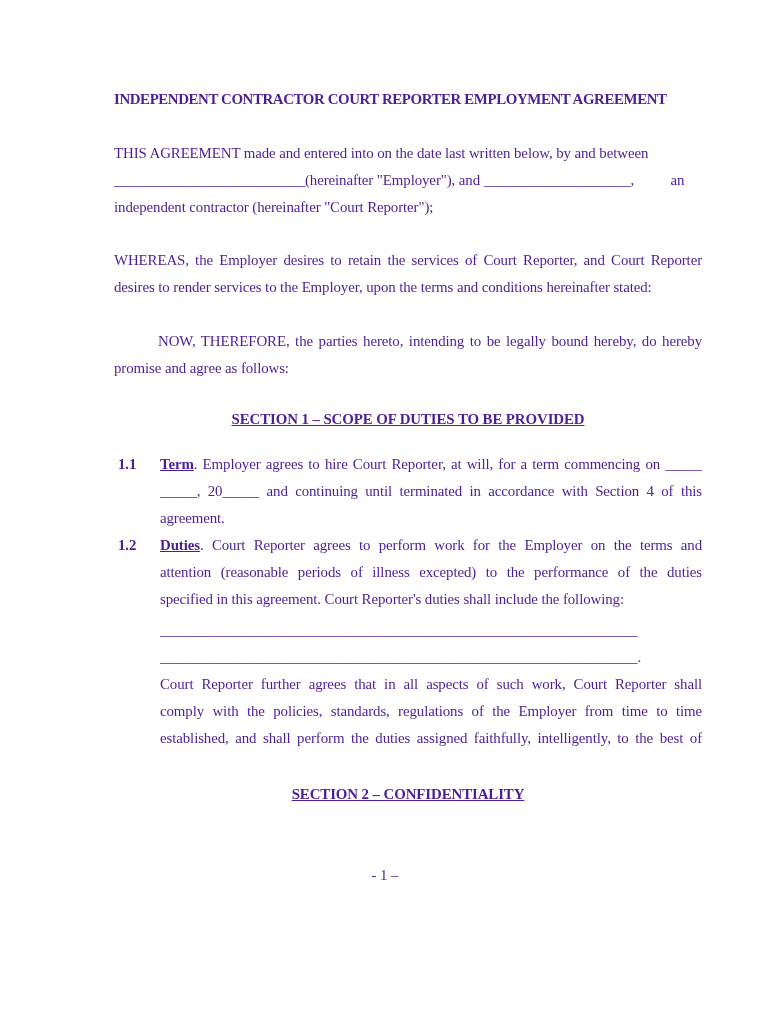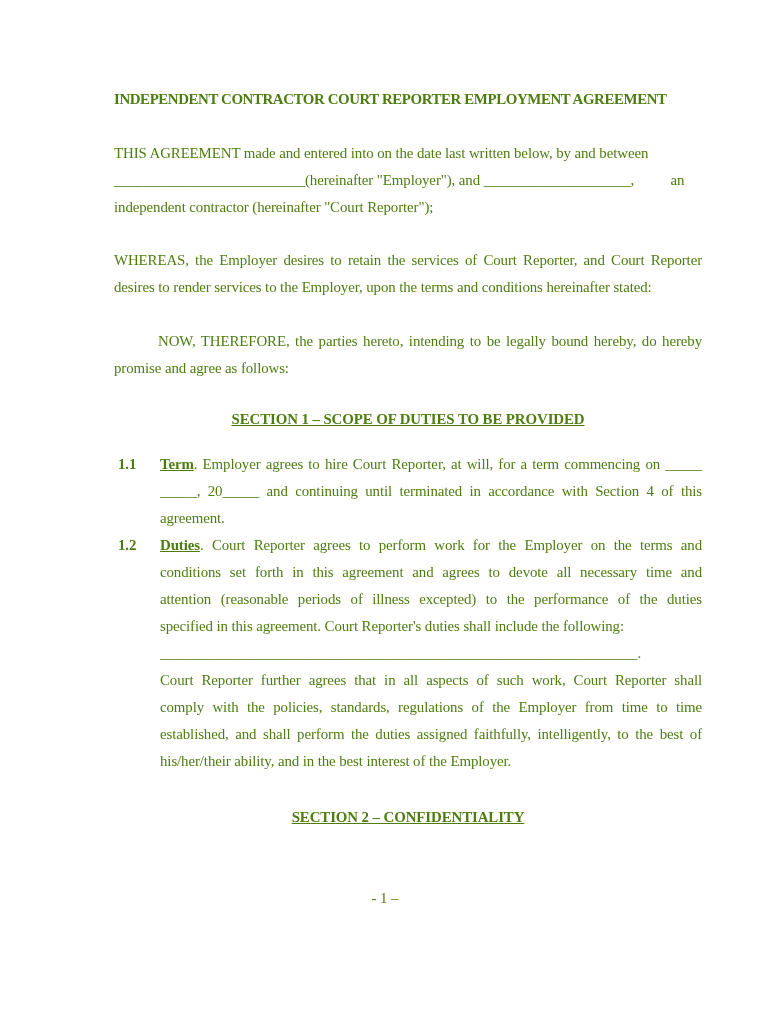--- a/index.html
+++ b/index.html
@@ -1,19 +1,19 @@
 <!DOCTYPE html>
 <html><head>
 <meta charset="utf-8">
 <style>
   html, body { margin: 0; padding: 0; background: #ffffff; }
   .page {
     width: 770px; height: 1024px; position: relative; background: #ffffff;
     font-family: "Liberation Serif", "DejaVu Serif", serif;
-    font-size: 14.9px; line-height: 27px; color: #4d7c0f;
+    font-size: 14.9px; line-height: 27px; color: #4c1d95;
     letter-spacing: -0.1px; overflow: hidden;
   }
   .content { margin-left: 114px; width: 588px; }
   .line  { text-align: left; max-height: 27px; overflow: hidden; }
   .jline { text-align: justify; text-align-last: justify; max-height: 27px; overflow: hidden; }
   .pre   { white-space: pre; }
   .doc-title {
     font-weight: bold; margin-top: 86px; white-space: nowrap; letter-spacing: -0.4px;
   }
   .para-p1 { margin-top: 27px; }
@@ -61,27 +61,26 @@
     <div class="item item-11">
       <span class="num">1.1</span>
       <div class="jline"><span class="label">Term</span><span>.  Employer agrees to hire Court Reporter, at will, for a term commencing on _____</span></div>
       <div class="jline">_____, 20_____ and continuing until terminated in accordance with Section 4 of this</div>
       <div class="line">agreement.</div>
     </div>
 
     <div class="item item-12">
       <span class="num">1.2</span>
       <div class="jline"><span class="label">Duties</span><span>.  Court Reporter agrees to perform work for the Employer on the terms and</span></div>
-      <div class="jline">conditions set forth in this agreement and agrees to devote all necessary time and</div>
       <div class="jline">attention (reasonable periods of illness excepted) to the performance of the duties</div>
       <div class="line">specified in this agreement.  Court Reporter's duties shall include the following:</div>
+      <div class="line blank-1">_________________________________________________________________</div>
       <div class="line blank-2">_________________________________________________________________.</div>
       <div class="jline">Court Reporter further agrees that in all aspects of such work, Court Reporter shall</div>
       <div class="jline">comply with the policies, standards, regulations of the Employer from time to time</div>
       <div class="jline">established, and shall perform the duties assigned faithfully, intelligently, to the best of</div>
-      <div class="line">his/her/their ability, and in the best interest of the Employer.</div>
     </div>
 
     <div class="sec-heading sec2">SECTION 2 – CONFIDENTIALITY</div>
   </div>
 
   <div class="footer">- 1 –</div>
 </div>
 
 </body></html>

